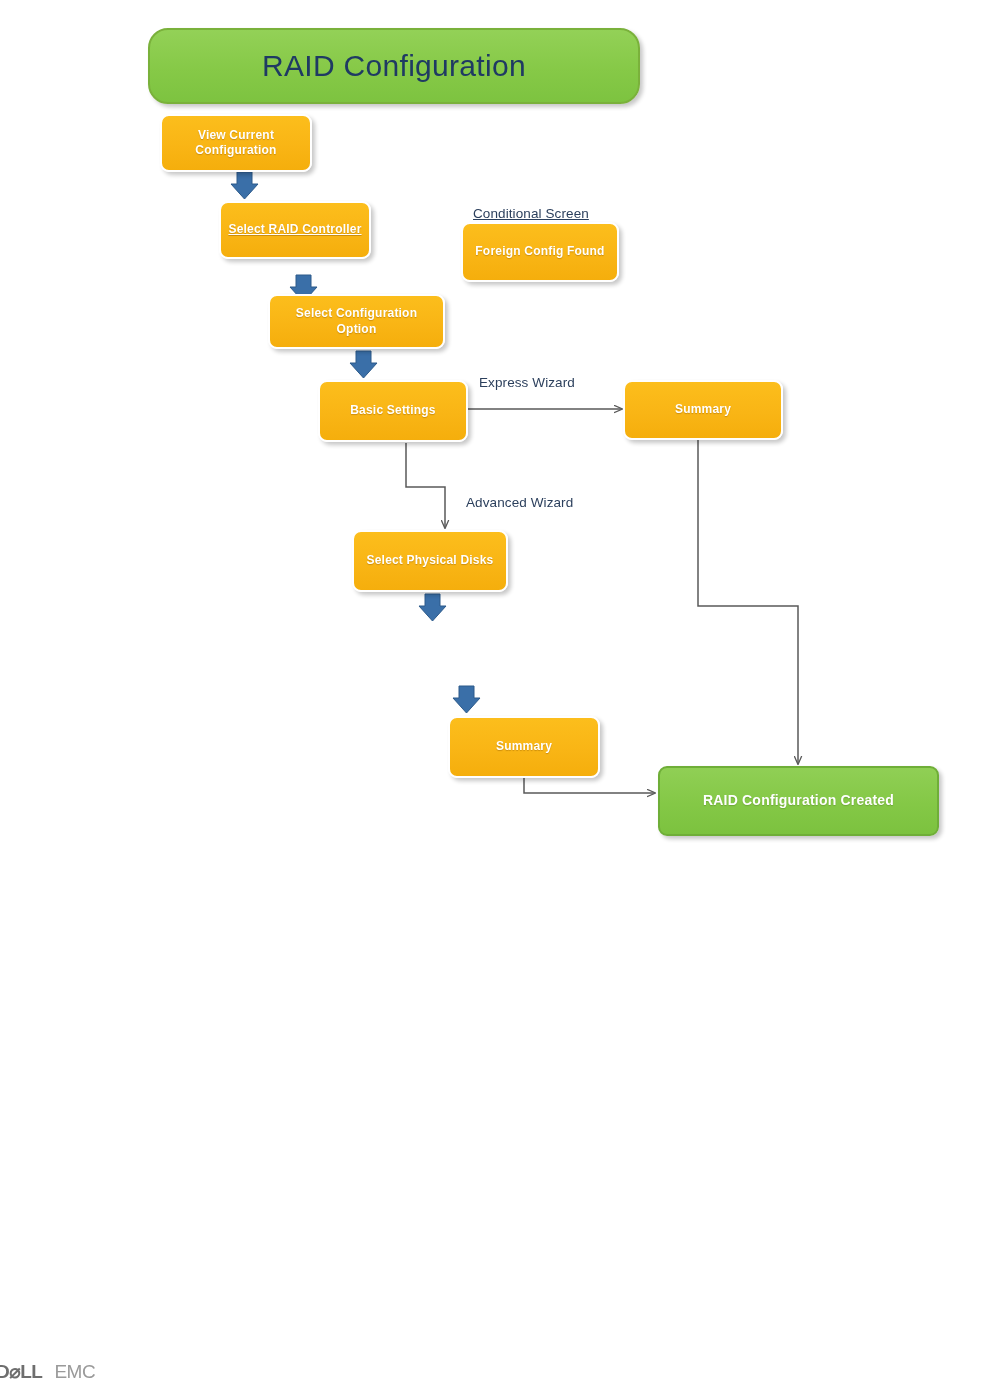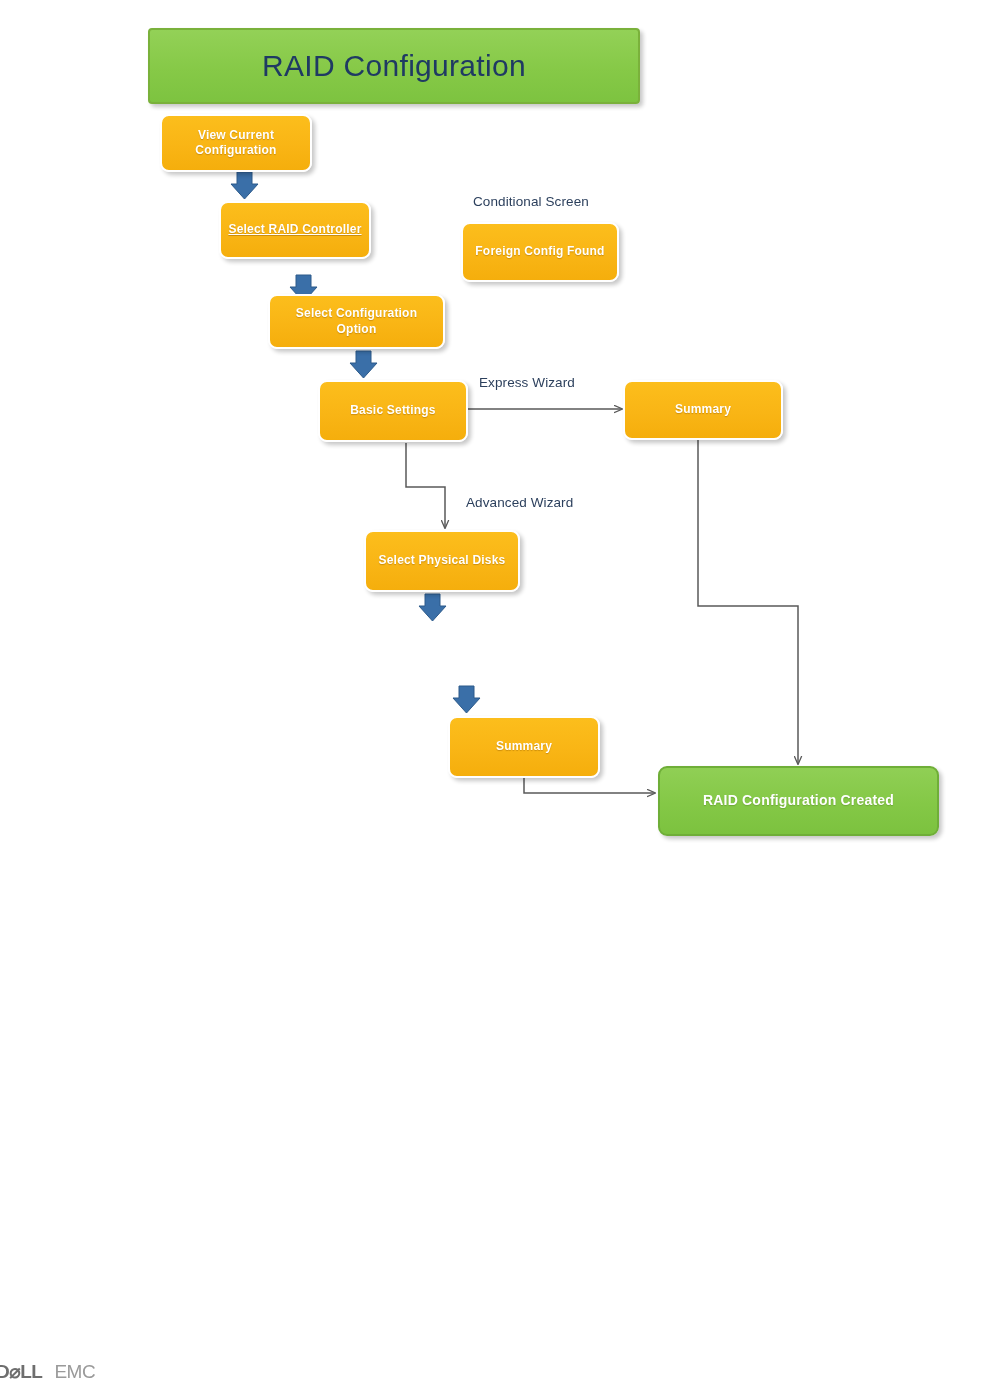--- a/index.html
+++ b/index.html
@@ -53,21 +53,21 @@
     background: linear-gradient(180deg, #90cf55 0%, #84c846 55%, #7cc23f 100%);
     border: 2px solid #6fae38;
     font-size: 14px;
     text-shadow: 0 1px 1px rgba(70,110,30,0.35);
   }
 
   
   .node.banner {
     background: linear-gradient(180deg, #93d157 0%, #86c947 55%, #7dc340 100%);
     border: 2px solid #7ab13b;
-    border-radius: 4px;
+    border-radius: 20px;
     color: #1f3a63;
     font-size: 30px;
     font-weight: normal;
     text-shadow: none;
     letter-spacing: 0.3px;
   }
 
   
   #connectors {
     position: absolute;
@@ -164,28 +164,28 @@
   <div class="node orange" style="left:219px; top:201px; width:152px; height:58px;text-decoration:underline;">Select RAID Controller</div>
 
   <div class="node orange" style="left:268px; top:294px; width:177px; height:55px;">Select Configuration Option</div>
 
   <div class="node orange" style="left:318px; top:380px; width:150px; height:62px;">Basic Settings</div>
 
   <div class="node orange" style="left:461px; top:222px; width:158px; height:60px;">Foreign Config Found</div>
 
   <div class="node orange" style="left:623px; top:380px; width:160px; height:60px;">Summary</div>
 
-  <div class="node orange" style="left:364px; top:530px; width:156px; height:62px;text-align:right;">Select Physical Disks</div>
+  <div class="node orange" style="left:352px; top:530px; width:156px; height:62px;text-align:right;">Select Physical Disks</div>
 
 
   <div class="node orange" style="left:448px; top:716px; width:152px; height:62px;">Summary</div>
 
   <div class="node green" style="left:658px; top:766px; width:281px; height:70px;">RAID Configuration Created</div>
 
-  <div class="flow-label" style="left:473px; top:194px;">Conditional Screen</div>
+  <div class="flow-label" style="left:473px; top:206px;text-decoration:underline;">Conditional Screen</div>
 
   <div class="flow-label" style="left:479px; top:375px;">Express Wizard</div>
 
   <div class="flow-label" style="left:466px; top:495px;">Advanced Wizard</div>
 
   <div id="footer-logo">
     <span class="dell">D⌀LL</span>
     <span class="emc">EMC</span>
   </div>
 

